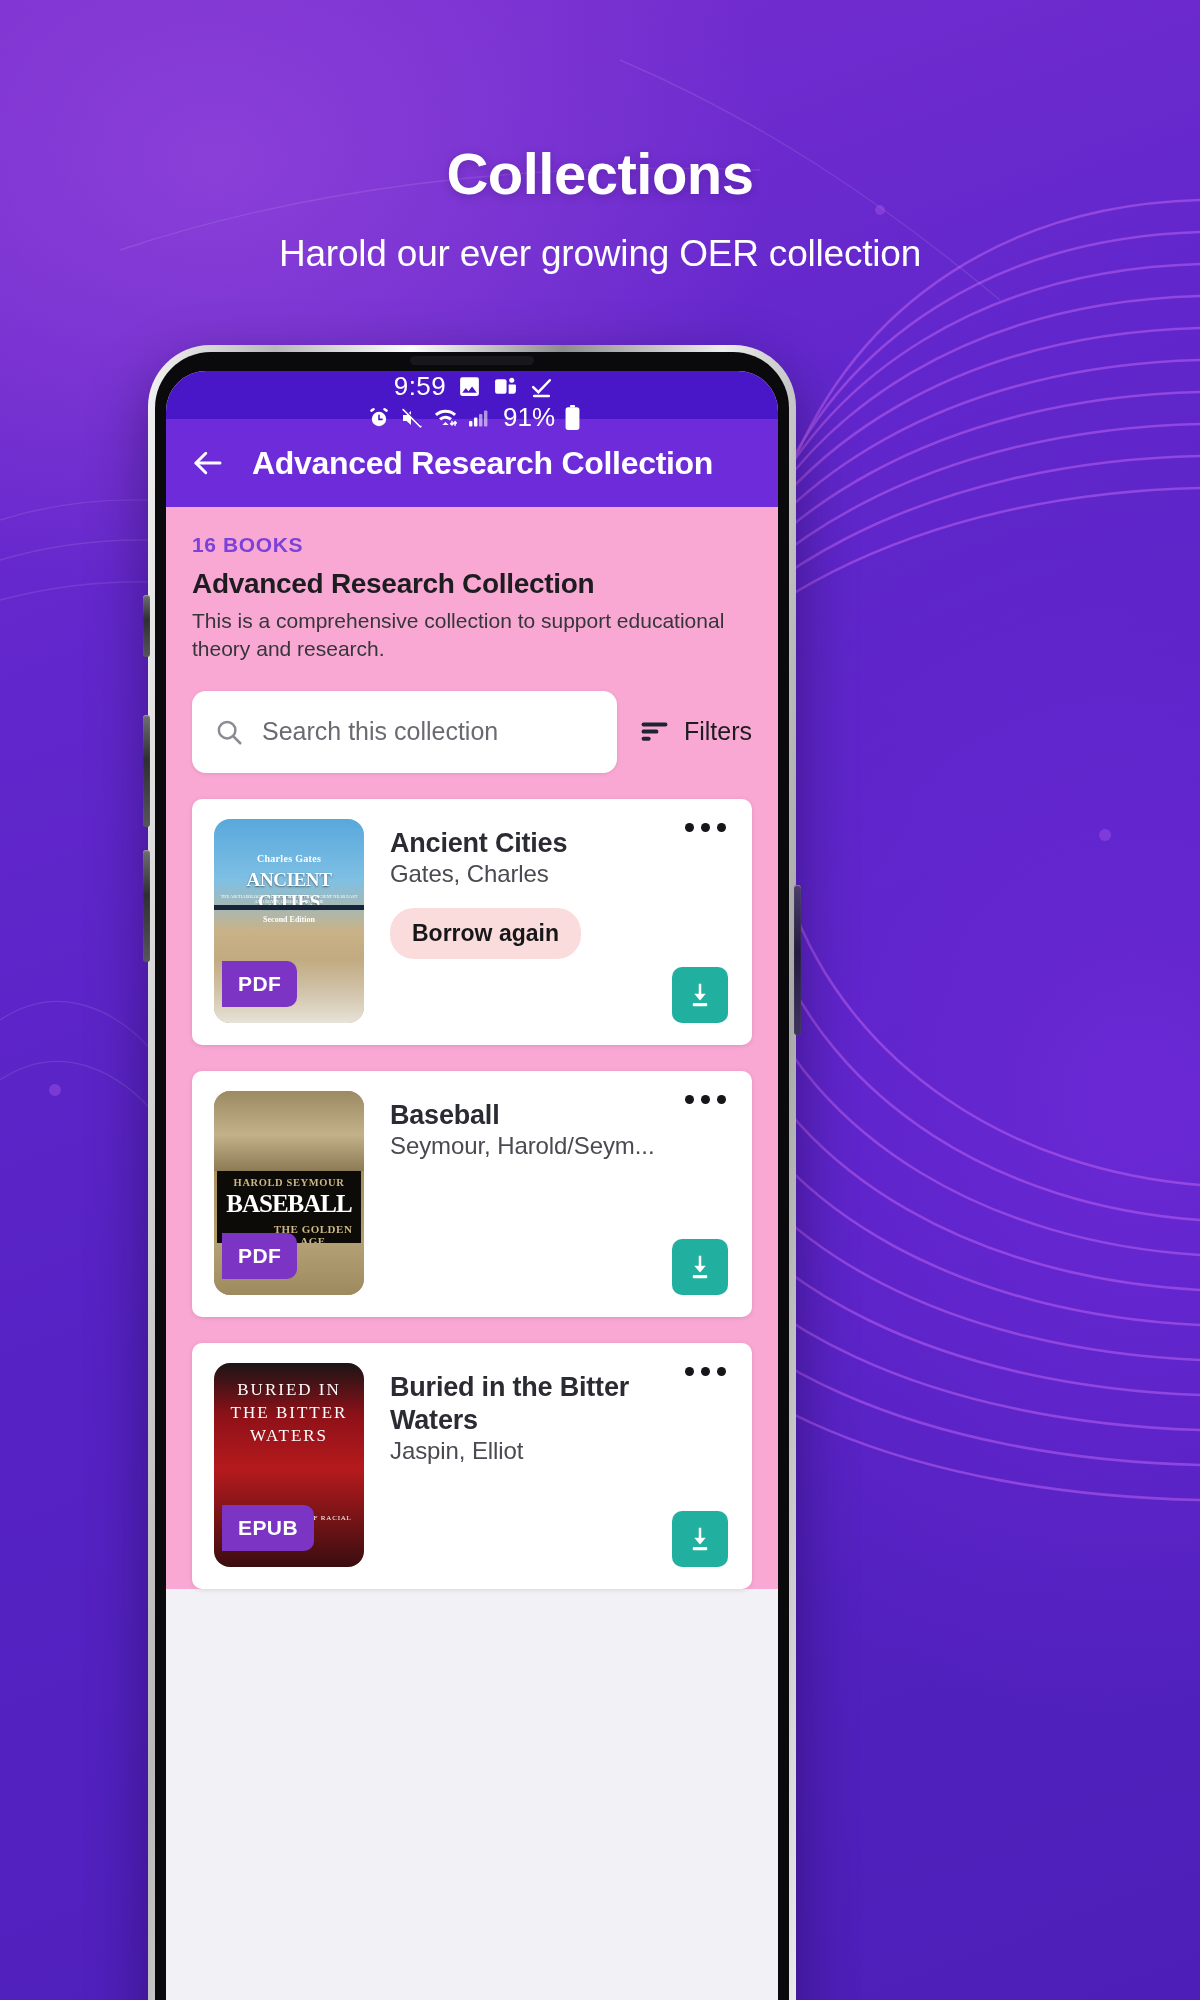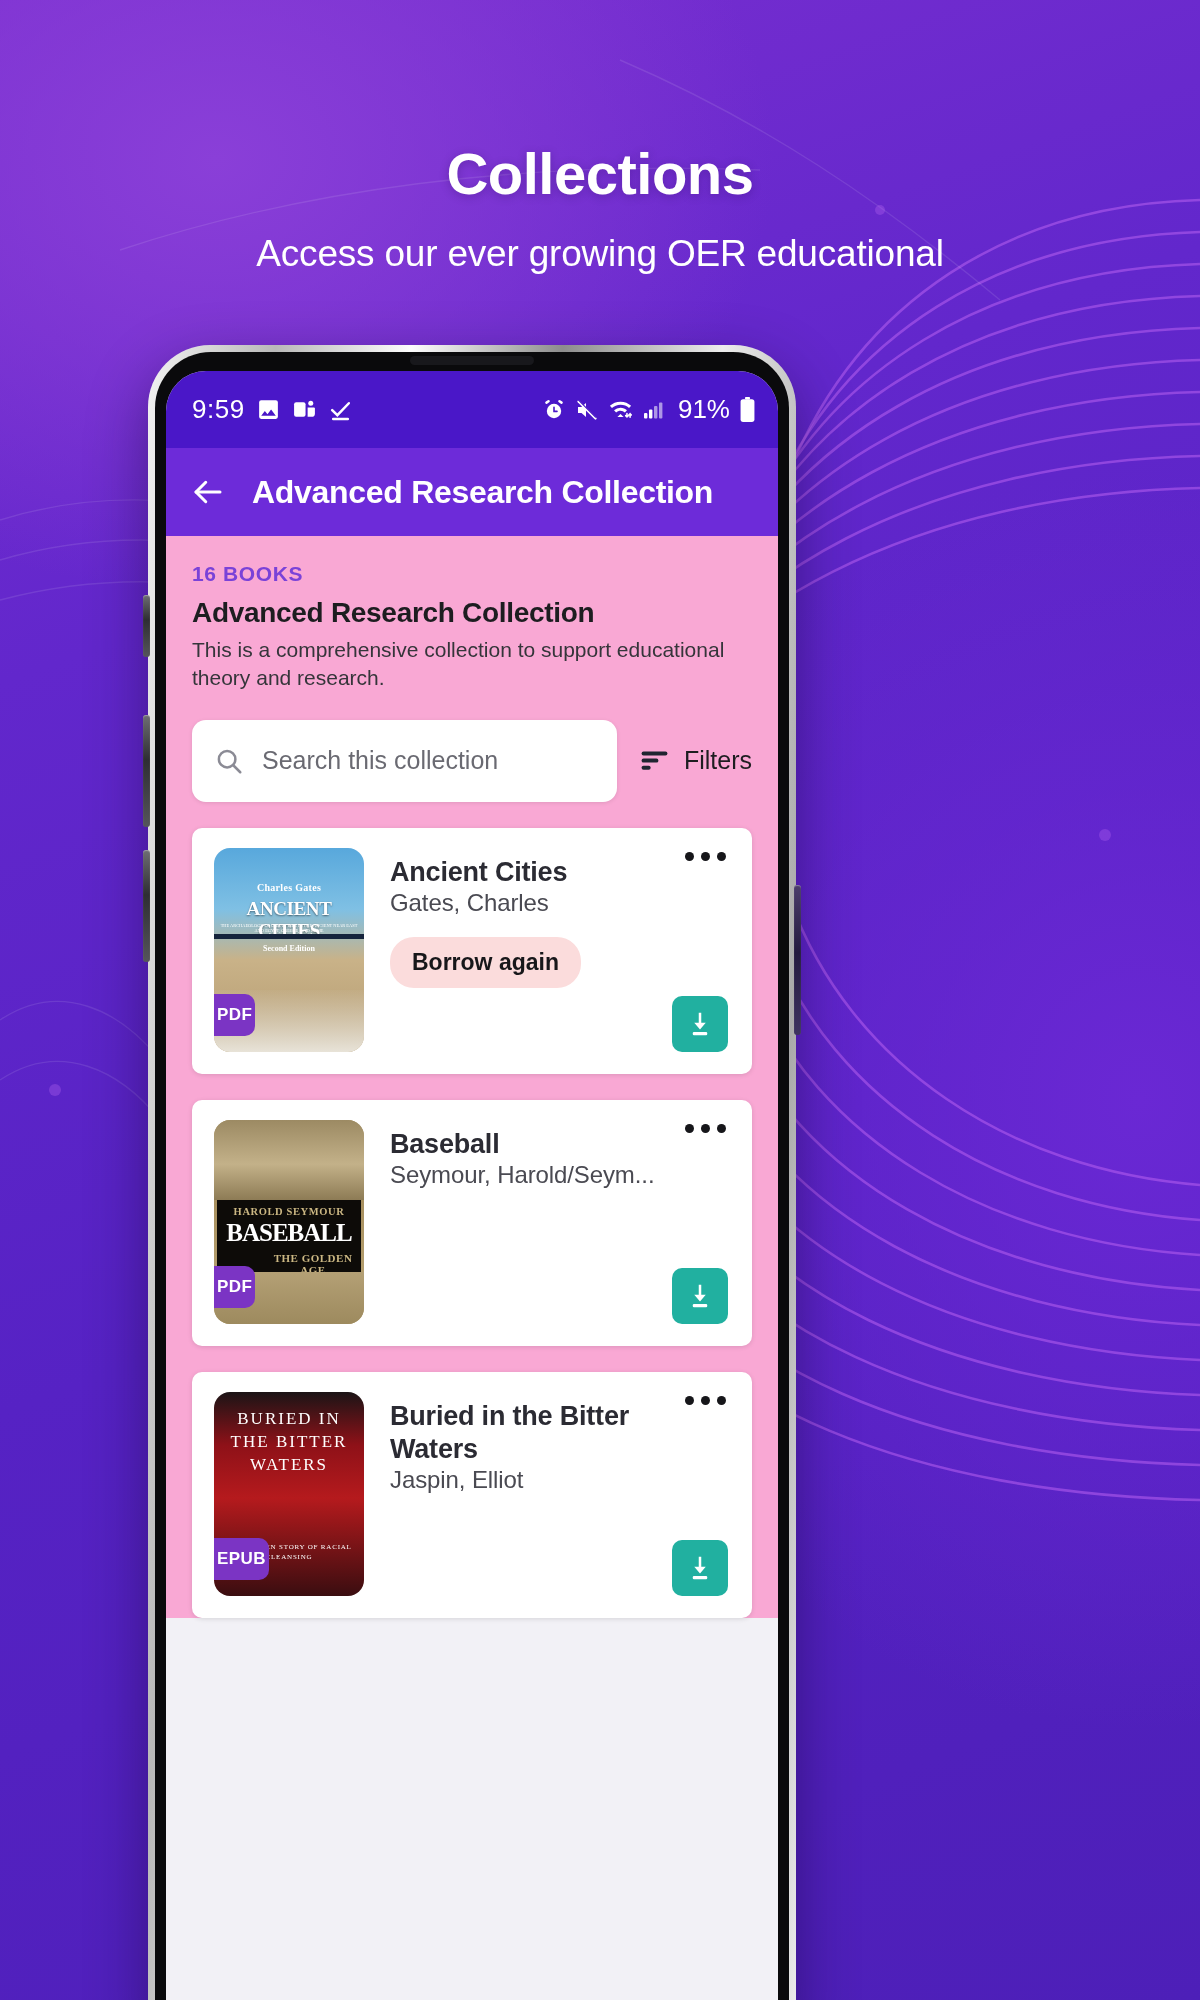--- a/index.html
+++ b/index.html
@@ -66,23 +66,24 @@
     box-shadow: inset 0 1px 1px rgba(255,255,255,.35);
   }
   .sb-1 { left: -5px; top: 250px;  width: 7px; height: 62px; }
   .sb-2 { left: -5px; top: 370px;  width: 7px; height: 112px; }
   .sb-3 { left: -5px; top: 505px;  width: 7px; height: 112px; }
   .sb-pwr { right: -5px; top: 540px; width: 7px; height: 150px;
     background: linear-gradient(180deg,#4b3d6b,#241a3f 45%,#3e3360); }
 
   
   .statusbar {
-    height: 77px; background: #4a17c8; color: #fff;
+    height: 48px; background: #4a17c8; color: #fff;
     display: flex; align-items: center; justify-content: space-between;
     padding: 0 22px 0 26px;
+    flex-direction: column;
   }
   .sb-left  { display: flex; align-items: center; gap: 11px; }
   .sb-right { display: flex; align-items: center; gap: 9px; }
   .sb-time  { font-size: 26px; font-weight: 400; letter-spacing: .5px; }
   .sb-pct   { font-size: 26px; font-weight: 400; margin-left: 3px; }
   .ic { display: block; }
 
   
   .appbar {
     height: 88px; background: #6d2bd9;
@@ -126,23 +127,23 @@
     box-shadow: 0 1px 5px rgba(0,0,0,.12);
     padding: 20px 22px 22px 22px;
     display: flex; gap: 24px; position: relative;
   }
   .cover-wrap { position: relative; width: 152px; flex: 0 0 152px; }
   .cover {
     width: 150px; height: 204px; border-radius: 16px; overflow: hidden;
     position: relative; background: #ccc;
   }
   .fmt-badge {
-    position: absolute; left: 0; bottom: 16px;
-    background: #7b34c4; color: #fff; font-size: 17px; font-weight: 700;
-    padding: 11px 3px; border-radius: 0 10px 10px 0; letter-spacing: .4px;
+    position: absolute; left: 8px; bottom: 16px;
+    background: #7b34c4; color: #fff; font-size: 21px; font-weight: 700;
+    padding: 11px 16px; border-radius: 0 10px 10px 0; letter-spacing: .4px;
   }
   .meta { flex: 1; min-width: 0; padding-top: 8px; }
   .book-title {
     color: #2b2b33; font-size: 27px; font-weight: 700; line-height: 1.22;
     letter-spacing: -.2px; max-width: 330px;
   }
   .book-author {
     color: #4a4a52; font-size: 24px; letter-spacing: -.1px;
   }
   .borrow-chip {
@@ -199,21 +200,21 @@
       <circle cx="438" cy="389" r="7"></circle>
       <circle cx="55" cy="1090" r="6"></circle>
       <circle cx="880" cy="210" r="5"></circle>
       <circle cx="1105" cy="835" r="6"></circle>
     </g>
   </svg>
 </div>
 
 <div class="promo-head">
   <div class="promo-title">Collections</div>
-  <div class="promo-sub">Access our ever growing OER educational</div>
+  <div class="promo-sub">Harold our ever growing OER collection</div>
 </div>
 
 <div id="phone">
   <div class="phone-metal"></div>
   <div class="side-btn sb-1"></div>
   <div class="side-btn sb-2"></div>
   <div class="side-btn sb-3"></div>
   <div class="side-btn sb-pwr"></div>
   <div class="phone-bezel"></div>
   <div class="phone-speaker"></div>

